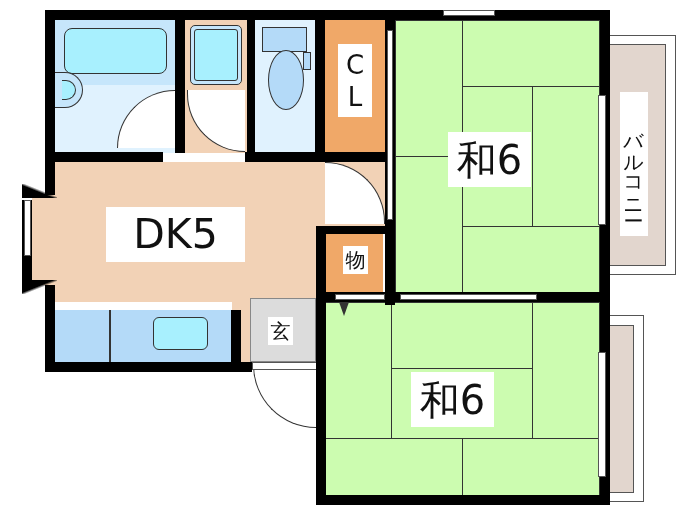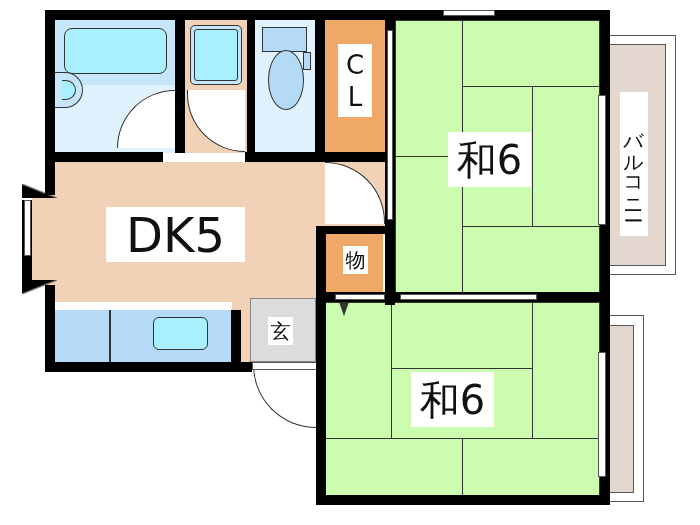--- a/index.html
+++ b/index.html
@@ -95,21 +95,21 @@
 
   <div class="window" style="left:443px;top:10px;width:52px;height:6px;"></div>
   <div class="window" style="left:387px;top:30px;width:6px;height:190px;"></div>
   <div class="window" style="left:598px;top:95px;width:8px;height:130px;"></div>
   <div class="window" style="left:598px;top:352px;width:8px;height:125px;"></div>
   <div class="window" style="left:400px;top:294px;width:137px;height:6px;"></div>
   <div class="window" style="left:335px;top:294px;width:50px;height:6px;"></div>
   <div class="window" style="left:24px;top:200px;width:7px;height:56px;"></div>
   <div class="abs" style="left:339px;top:302px;width:0;height:0;border-left:5px solid transparent;border-right:5px solid transparent;border-top:14px solid #333;"></div>
 
-  <div class="lbl" style="left:106px;top:207px;width:139px;height:55px;font-size:48px;">DK5</div>
+  <div class="lbl" style="left:106px;top:207px;width:139px;height:55px;font-size:41px;">DK5</div>
   <div class="lbl" style="left:448px;top:132px;width:83px;height:55px;font-size:40px;">和6</div>
   <div class="lbl" style="left:411px;top:372px;width:83px;height:55px;font-size:40px;">和6</div>
   <div class="lbl" style="left:338px;top:44px;width:34px;height:73px;font-size:26px;flex-direction:column;gap:6px;">
     <span>C</span>
     <span>L</span>
   </div>
   <div class="lbl" style="left:343px;top:246px;width:25px;height:28px;font-size:20px;">物</div>
   <div class="lbl" style="left:268px;top:317px;width:25px;height:28px;font-size:20px;">玄</div>
   <div class="lbl" style="left:620px;top:92px;width:28px;height:144px;font-size:20px;writing-mode:vertical-rl;">バルコニー</div>
 

